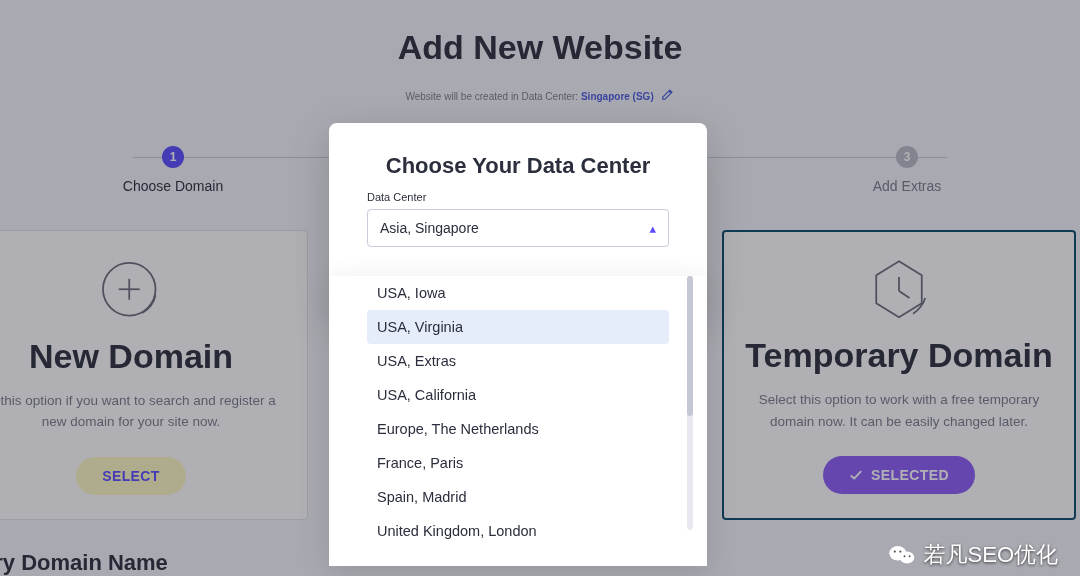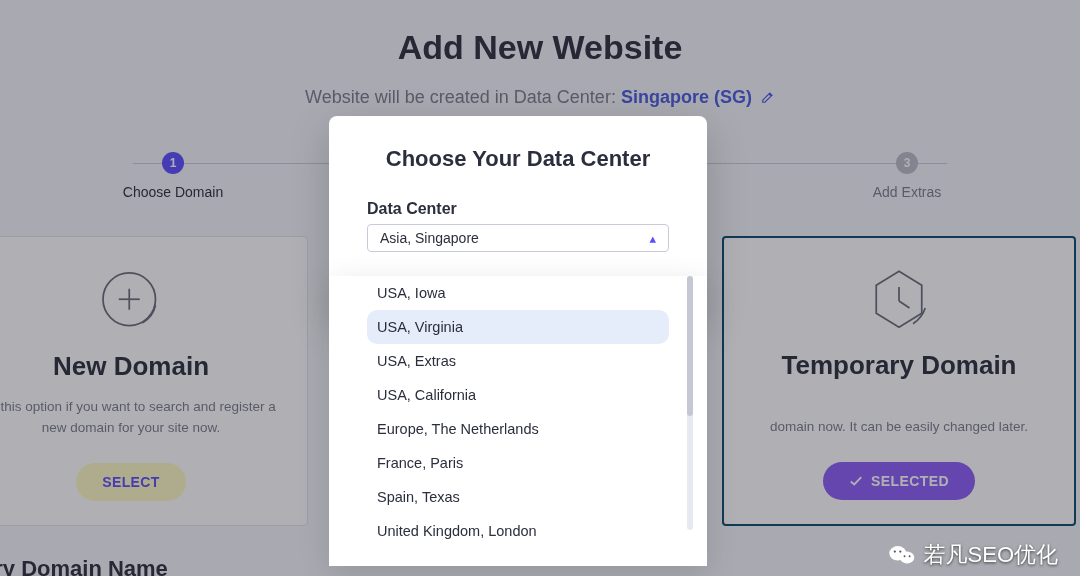--- a/index.html
+++ b/index.html
@@ -3,62 +3,62 @@
   <meta charset="utf-8">
   <style>
     * { box-sizing: border-box; margin: 0; padding: 0; font-family: -apple-system, BlinkMacSystemFont, 'Segoe UI', Arial, sans-serif; }
     body { width: 1080px; height: 576px; overflow: hidden; position: relative; background: #f5f6fa; }
     
     .backdrop { position: absolute; inset: 0; background: rgba(30,30,40,0.35); z-index: 10; }
     
     .page-content { position: absolute; inset: 0; padding-top: 28px; }
     
     .page-title { text-align: center; font-size: 34px; font-weight: 700; color: #2b2e3c; }
-    .subtitle { text-align: center; font-size: 18px; color: #7a7d8c; margin-top: 20px; }
+    .subtitle { text-align: center; font-size: 10px; color: #7a7d8c; margin-top: 20px; }
     .subtitle .dc-link { color: #4a5be0; font-weight: 600; }
     .pencil { display: inline-block; width: 14px; height: 14px; margin-left: 4px; vertical-align: -1px; }
     
     .stepper { display: flex; align-items: center; justify-content: space-between; width: 854px; margin: 44px auto 0; position: relative; }
     .stepper-line { position: absolute; top: 11px; left: 20px; right: 20px; height: 1px; background: #c9cbda; }
     .step { display: flex; flex-direction: column; align-items: center; z-index: 1; width: 120px; }
     .step-circle { width: 22px; height: 22px; border-radius: 50%; display: flex; align-items: center; justify-content: center; font-size: 12px; font-weight: 700; color: #fff; background: #b8bcc8; }
     .step.active .step-circle { background: #5b4cff; }
     .step-label { font-size: 14px; color: #7a7d8c; margin-top: 10px; }
     .step.active .step-label { color: #2b2e3c; }
     
     .cards { display: flex; gap: 30px; justify-content: center; margin-top: 36px; padding: 0 0px; }
     .card { width: 354px; height: 290px; background: #fff; border: 1px solid #e0e2ec; border-radius: 4px; padding: 24px 20px; text-align: center; display: flex; flex-direction: column; align-items: center; }
     .card.selected { border: 2px solid #0c4a6e; }
     .card-left { margin-left: -50px; }
     
     .icon-wrap { width: 80px; height: 80px; display: flex; align-items: center; justify-content: center; }
-    .card-title { font-size: 26px; font-weight: 700; color: #2b2e3c; margin-top: 10px; }
+    .card-title { font-size: 34px; font-weight: 700; color: #2b2e3c; margin-top: 10px; }
     .card-desc { font-size: 13.5px; color: #7a7d8c; margin-top: 14px; line-height: 1.6; padding: 0 10px; }
     
     .btn { margin-top: 24px; padding: 11px 26px; border-radius: 24px; font-size: 14px; font-weight: 700; letter-spacing: 0.4px; border: none; cursor: pointer; display: inline-flex; align-items: center; gap: 8px; }
     .btn.ghost { background: #fef9c3; color: #5b4cff; }
     .btn.primary { background: #8b5cf6; color: #fff; }
     .check { width: 14px; height: 14px; }
     
     .section-heading { font-size: 22px; font-weight: 700; color: #2b2e3c; margin-top: 30px; padding-left: 0; margin-left: -40px; }
     .section-hr { border: none; border-top: 2px solid #18bc9c; margin-top: 10px; margin-left: -40px }
     
     
-    .modal { position: absolute; left: 329px; top: 116px; width: 378px; background: #fff; border-radius: 8px; z-index: 20; box-shadow: 0 12px 40px rgba(0,0,0,0.18); padding: 30px 38px 0; }
+    .modal { position: absolute; left: 329px; top: 123px; width: 378px; background: #fff; border-radius: 8px; z-index: 20; box-shadow: 0 12px 40px rgba(0,0,0,0.18); padding: 30px 38px 0; }
     .modal-title { font-size: 22px; font-weight: 700; color: #2b2e3c; text-align: center; }
-    .modal-label { font-size: 16px; color: #2b2e3c; margin-top: 28px; font-weight: 700; }
-    .select-box { border: 1px solid #c9cbda; border-radius: 4px; margin-top: 6px; height: 28px; display: flex; align-items: center; justify-content: space-between; padding: 0 12px; font-size: 14px; color: #2b2e3c; cursor: pointer; }
+    .modal-label { font-size: 11px; color: #2b2e3c; margin-top: 12px; font-weight: 400; }
+    .select-box { border: 1px solid #c9cbda; border-radius: 4px; margin-top: 6px; height: 38px; display: flex; align-items: center; justify-content: space-between; padding: 0 12px; font-size: 14px; color: #2b2e3c; cursor: pointer; }
     .caret { color: #5b4cff; font-size: 13px; }
     
     .dropdown { position: absolute; left: 329px; top: 276px; width: 378px; background: #fff; z-index: 25; box-shadow: 0 8px 30px rgba(0,0,0,0.12); padding: 0 38px 18px; }
     .dd-inner { position: relative; }
     .dd-scroll { position: absolute; right: -24px; top: 0; width: 6px; height: 254px; background: #e8e9f0; border-radius: 3px; }
     .dd-thumb { width: 6px; height: 140px; background: #c5c8d4; border-radius: 3px; }
     .dd-item { padding: 9px 10px; font-size: 14.5px; color: #2b2e3c; cursor: pointer; }
-    .dd-item.hl { background: #e5edfa; border-radius: 10px; }
+    .dd-item.hl { background: #e5edfa; border-radius: 4px; }
     
     
     .watermark { position: absolute; right: 22px; bottom: 6px; display: flex; align-items: center; gap: 8px; color: #fff; font-size: 22px; z-index: 40; text-shadow: 0 1px 3px rgba(0,0,0,0.7); }
     .wm-icon { width: 28px; height: 22px; }
   </style>
 </head>
 <body>
 
 <div class="page-content">
   <h1 class="page-title">Add New Website</h1>
@@ -115,21 +115,21 @@
       <div class="icon-wrap">
         <svg viewBox="0 0 80 80" width="70" height="70">
           <polygon points="40,6 66,22 66,54 40,70 14,54 14,22" fill="none" stroke="#6a6c7b" stroke-width="2"></polygon>
           <line x1="40" y1="24" x2="40" y2="40" stroke="#6a6c7b" stroke-width="2"></line>
           <line x1="40" y1="40" x2="52" y2="48" stroke="#6a6c7b" stroke-width="2"></line>
           <path d="M56 66 a34 34 0 0 0 14 -18" fill="none" stroke="#6a6c7b" stroke-width="2"></path>
         </svg>
       </div>
       <div class="card-title">Temporary Domain</div>
       <div class="card-desc">
-        <br>
+        <span>Select this option to work with a free temporary</span><br>
         <span>domain now. It can be easily changed later.</span>
       </div>
       <button class="btn primary">
         <span class="check">
           <svg viewBox="0 0 16 16" width="14" height="14">
               <path d="M2 8.5 L6 12 L14 3.5" fill="none" stroke="#fff" stroke-width="2.2"></path>
             </svg>
         </span>
         <span>SELECTED</span>
       </button>
@@ -156,21 +156,21 @@
   <div class="dd-inner">
     <div class="dd-scroll">
         <div class="dd-thumb"></div>
       </div>
     <div class="dd-item">USA, Iowa</div>
     <div class="dd-item hl">USA, Virginia</div>
     <div class="dd-item">USA, Extras</div>
     <div class="dd-item">USA, California</div>
     <div class="dd-item">Europe, The Netherlands</div>
     <div class="dd-item">France, Paris</div>
-    <div class="dd-item">Spain, Texas</div>
+    <div class="dd-item">Spain, Madrid</div>
     <div class="dd-item">United Kingdom, London</div>
   </div>
 </div>
 
 <div class="watermark">
   <span class="wm-icon">
     <svg viewBox="0 0 32 26" width="28" height="22">
       <ellipse cx="11" cy="11" rx="10" ry="8.5" fill="#fff"></ellipse>
       <ellipse cx="22" cy="16" rx="8.5" ry="7" fill="#fff"></ellipse>
       <circle cx="7.5" cy="9" r="1.3" fill="#555"></circle>

